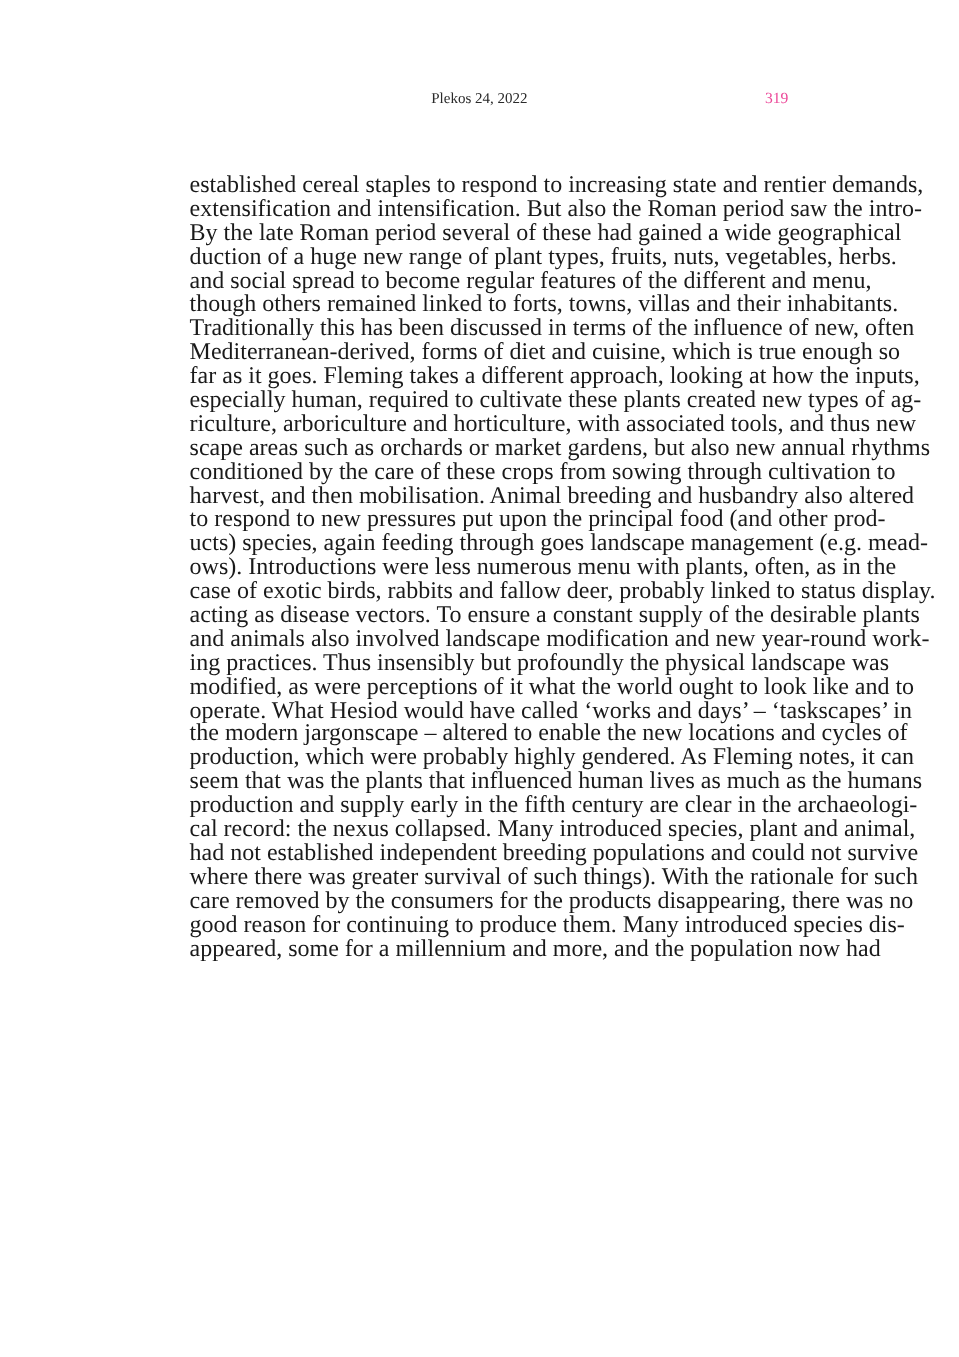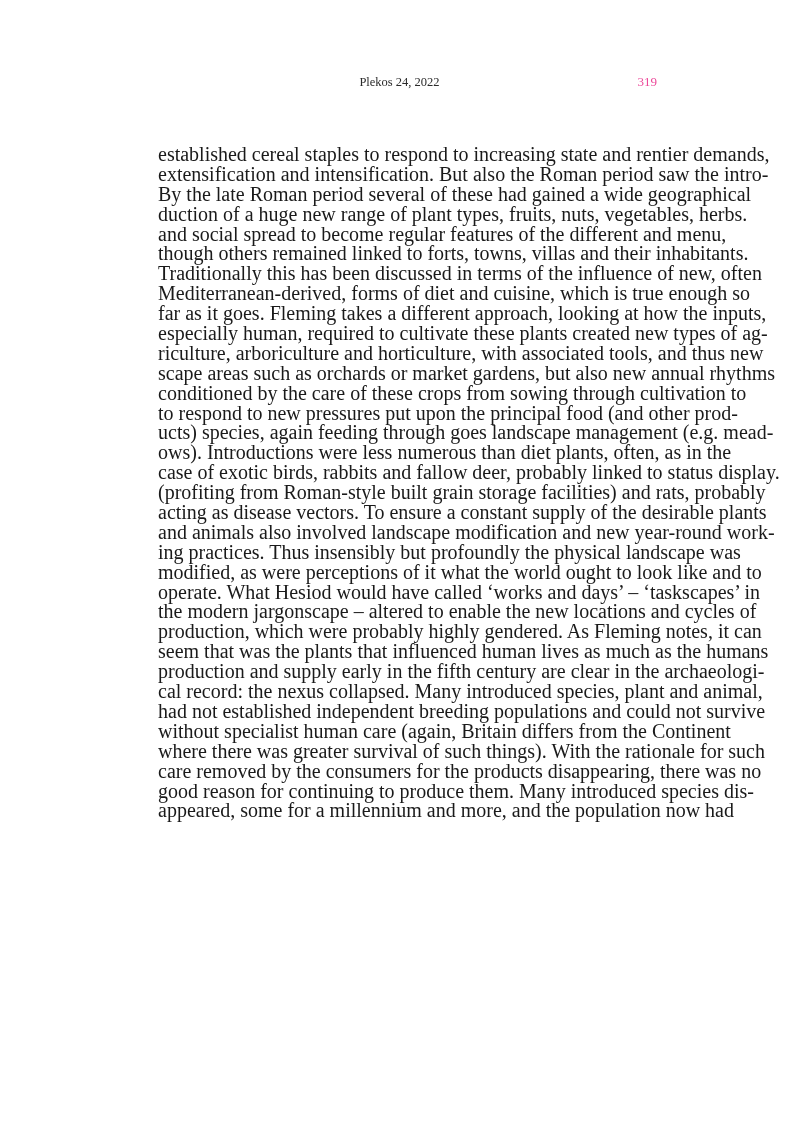--- a/index.html
+++ b/index.html
@@ -74,34 +74,33 @@
   <span class="line">duction of a huge new range of plant types, fruits, nuts, vegetables, herbs.</span>
   <span class="line">and social spread to become regular features of the different and menu,</span>
   <span class="line">though others remained linked to forts, towns, villas and their inhabitants.</span>
   <span class="line">Traditionally this has been discussed in terms of the influence of new, often</span>
   <span class="line">Mediterranean-derived, forms of diet and cuisine, which is true enough so</span>
   <span class="line">far as it goes. Fleming takes a different approach, looking at how the inputs,</span>
   <span class="line">especially human, required to cultivate these plants created new types of ag-</span>
   <span class="line">riculture, arboriculture and horticulture, with associated tools, and thus new</span>
   <span class="line">scape areas such as orchards or market gardens, but also new annual rhythms</span>
   <span class="line">conditioned by the care of these crops from sowing through cultivation to</span>
+  <span class="line">harvest, and then mobilisation. Animal breeding and husbandry also altered</span>
   <span class="line">to respond to new pressures put upon the principal food (and other prod-</span>
   <span class="line">ucts) species, again feeding through goes landscape management (e.g. mead-</span>
-  <span class="line">ows). Introductions were less numerous than diet plants, often, as in the</span>
+  <span class="line">ows). Introductions were less numerous menu with plants, often, as in the</span>
   <span class="line">case of exotic birds, rabbits and fallow deer, probably linked to status display.</span>
-  <span class="line">(profiting from Roman-style built grain storage facilities) and rats, probably</span>
   <span class="line">acting as disease vectors. To ensure a constant supply of the desirable plants</span>
   <span class="line">and animals also involved landscape modification and new year-round work-</span>
   <span class="line">ing practices. Thus insensibly but profoundly the physical landscape was</span>
   <span class="line">modified, as were perceptions of it what the world ought to look like and to</span>
   <span class="line">operate. What Hesiod would have called ‘works and days’ – ‘taskscapes’ in</span>
   <span class="line">the modern jargonscape – altered to enable the new locations and cycles of</span>
   <span class="line">production, which were probably highly gendered. As Fleming notes, it can</span>
   <span class="line">seem that was the plants that influenced human lives as much as the humans</span>
   <span class="line">production and supply early in the fifth century are clear in the archaeologi-</span>
   <span class="line">cal record: the nexus collapsed. Many introduced species, plant and animal,</span>
   <span class="line">had not established independent breeding populations and could not survive</span>
-  <span class="line">without specialist human care (again, Britain differs from the Continent</span>
   <span class="line">where there was greater survival of such things). With the rationale for such</span>
   <span class="line">care removed by the consumers for the products disappearing, there was no</span>
   <span class="line">good reason for continuing to produce them. Many introduced species dis-</span>
   <span class="line last">appeared, some for a millennium and more, and the population now had</span>
 </div>
 
 </body></html>

